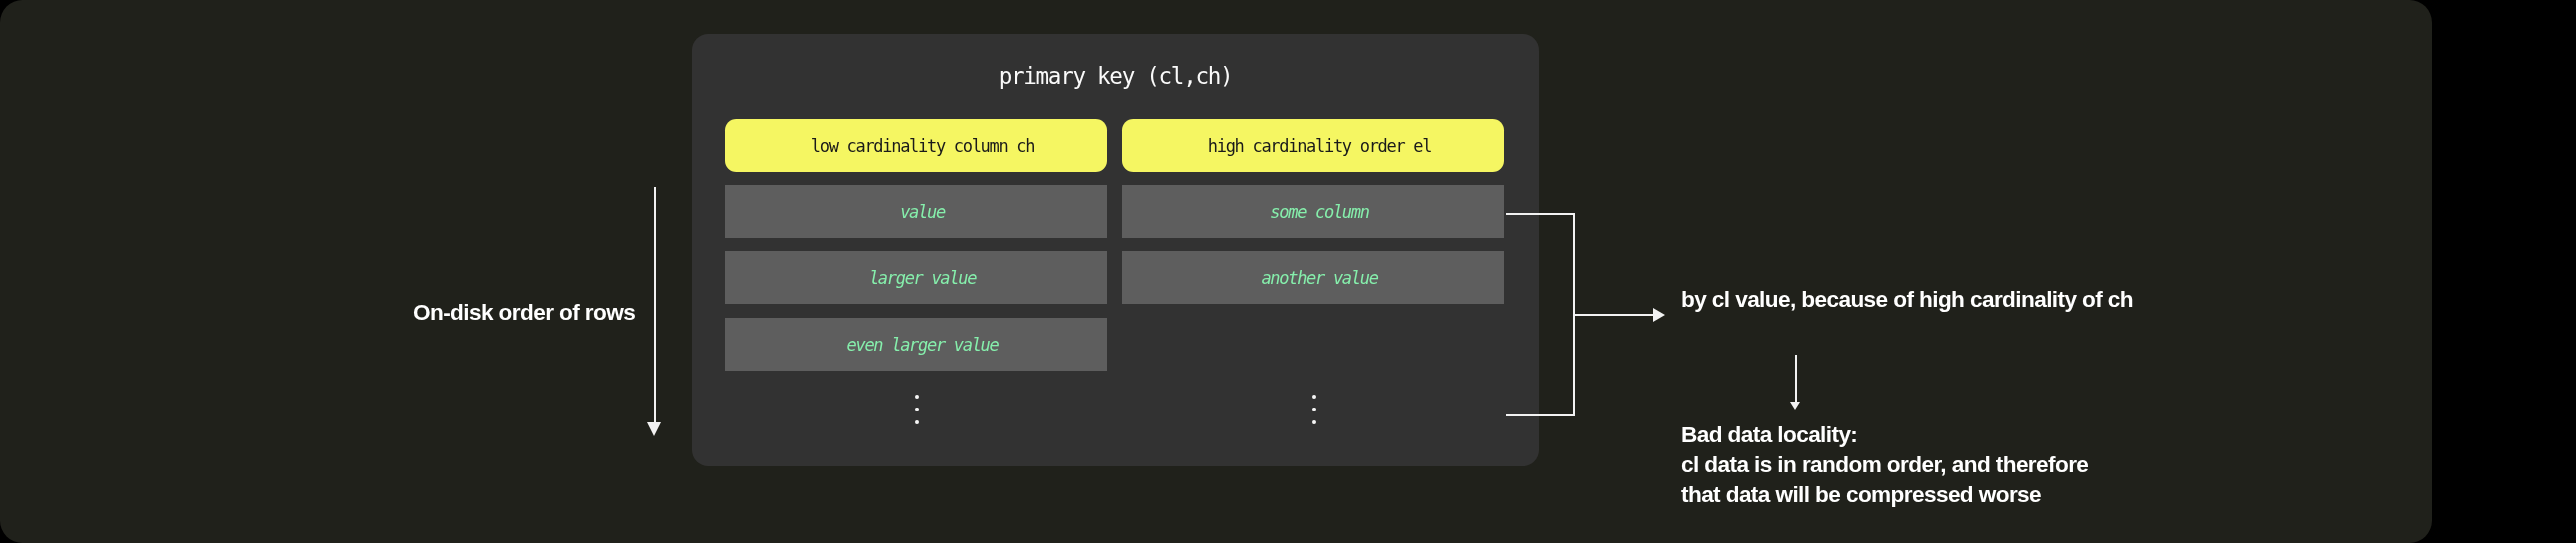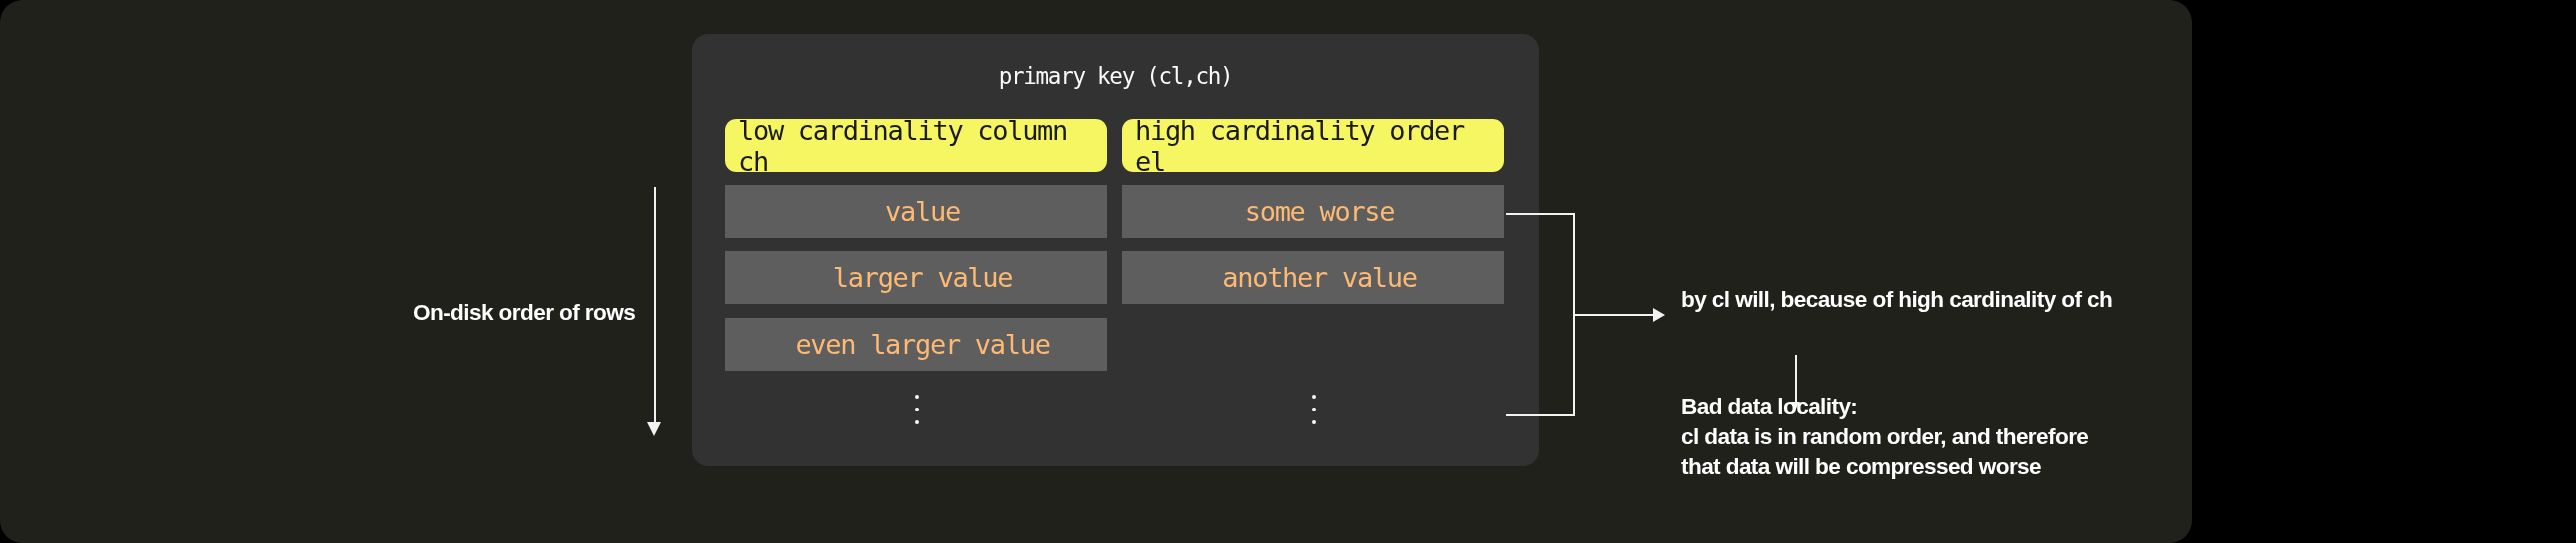--- a/index.html
+++ b/index.html
@@ -5,21 +5,21 @@
   html, body {
     margin: 0;
     padding: 0;
     background: #000;
     width: 2576px;
     height: 543px;
     overflow: hidden;
   }
   .canvas {
     position: relative;
-    width: 2192px;
+    width: 2432px;
     height: 543px;
     background: #20211b;
     border-radius: 22.6px;
     font-family: "Liberation Sans", sans-serif;
   }
   .mono {
     font-family: "DejaVu Sans Mono", monospace;
     letter-spacing: -1.3px;
   }
   .panel {
@@ -42,33 +42,34 @@
     color: #fafafa;
     font-size: 22.6px;
   }
   .cell {
     position: absolute;
     width: 382px;
     height: 53px;
     display: flex;
     align-items: center;
     justify-content: center;
-    font-size: 27px;
+    font-size: 17px;
     box-sizing: border-box;
     padding-left: 13px;
   }
   .header-cell {
     background: #f5f662;
     color: #1a1a1a;
     border-radius: 11.3px;
     height: 53px;
   }
   .row-cell {
     background: #5e5e5e;
-    color: #fdba74;
+    color: #86efac;
+    font-style: italic;
   }
   .col-a { left: 725px; }
   .col-b { left: 1122px; }
   .hdr-y { top: 119px; }
   .row-y-0 { top: 185px; }
   .row-y-1 { top: 251px; }
   .row-y-2 { top: 318px; }
   .ellipsis {
     position: absolute;
     top: 395px;
@@ -88,21 +89,21 @@
     position: absolute;
     color: #ffffff;
     font-size: 22.6px;
     font-weight: 700;
     letter-spacing: -0.6px;
     line-height: 30px;
     white-space: nowrap;
   }
   .left-label { left: 413px; top: 299px; line-height: 28px; }
   .note-1 { left: 1681px; top: 285px; }
-  .note-2 { left: 1681px; top: 392px; }
+  .note-2 { left: 1681px; top: 420px; }
 
   .line { position: absolute; background: #f2f2f2; }
   
   .left-arrow-shaft { left: 654px; top: 187px; width: 1.9px; height: 236px; }
   .left-arrow-head {
     position: absolute; left: 647px; top: 422px;
     width: 0; height: 0;
     border-left: 7px solid transparent;
     border-right: 7px solid transparent;
     border-top: 14px solid #f2f2f2;
@@ -135,21 +136,21 @@
 
 <div class="canvas">
 
   <div class="panel"></div>
   <div class="panel-title mono">primary key (cl,ch)</div>
 
   <div class="cell header-cell mono col-a hdr-y">low cardinality column ch</div>
   <div class="cell header-cell mono col-b hdr-y">high cardinality order el</div>
 
   <div class="cell row-cell mono col-a row-y-0">value</div>
-  <div class="cell row-cell mono col-b row-y-0">some worse</div>
+  <div class="cell row-cell mono col-b row-y-0">some column</div>
   <div class="cell row-cell mono col-a row-y-1">larger value</div>
   <div class="cell row-cell mono col-b row-y-1">another value</div>
   <div class="cell row-cell mono col-a row-y-2">even larger value</div>
 
   <div class="ellipsis ellipsis-a">
     <div class="dot"></div>
     <div class="dot"></div>
     <div class="dot"></div>
   </div>
   <div class="ellipsis ellipsis-b">
@@ -163,21 +164,21 @@
   <div class="left-arrow-head"></div>
 
   <div class="line bracket-top"></div>
   <div class="line bracket-side"></div>
   <div class="line bracket-bottom"></div>
 
   <div class="line pointer-shaft"></div>
   <div class="pointer-head"></div>
 
   <div class="sans-label note-1">
-    <div>by cl will, because of high cardinality of ch</div>
+    <div>by cl value, because of high cardinality of ch</div>
   </div>
 
   <div class="line down-arrow-shaft"></div>
   <div class="down-arrow-head"></div>
 
   <div class="sans-label note-2">
     <div>Bad data locality:</div>
     <div>cl data is in random order, and therefore</div>
     <div>that data will be compressed worse</div>
   </div>

